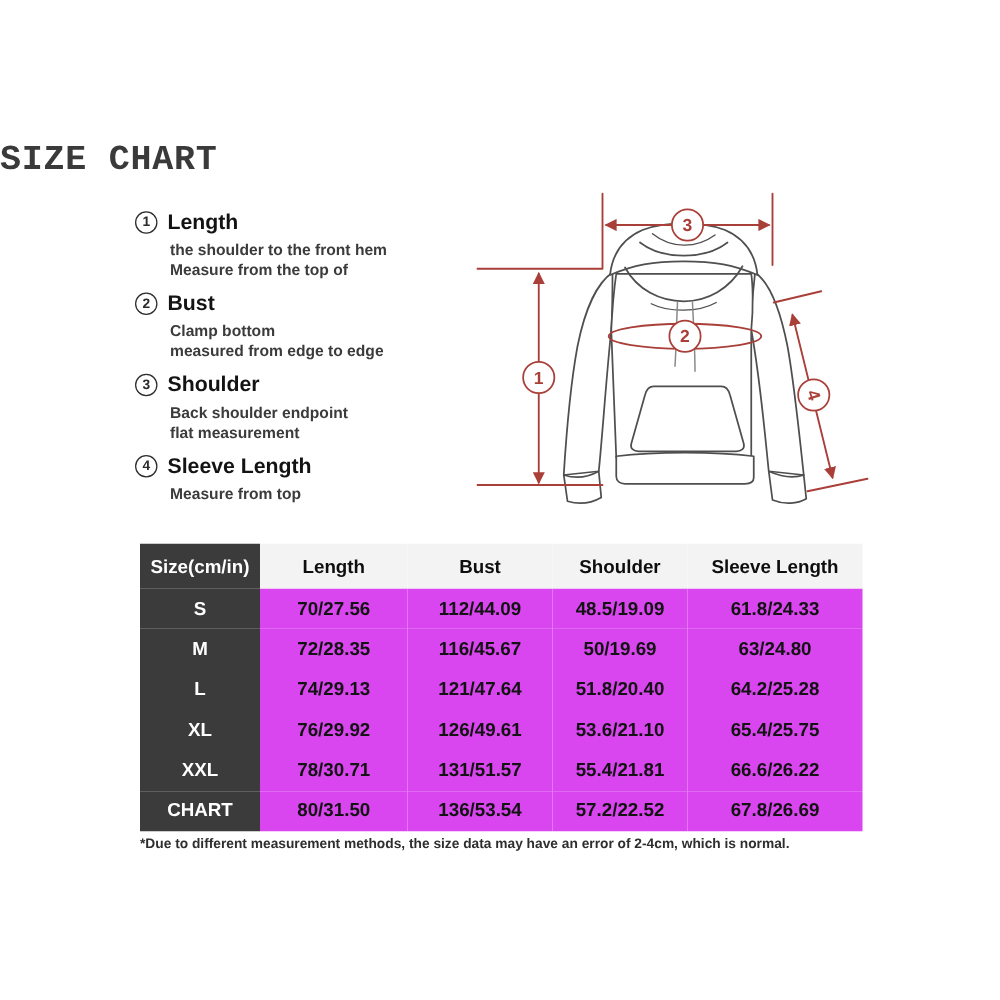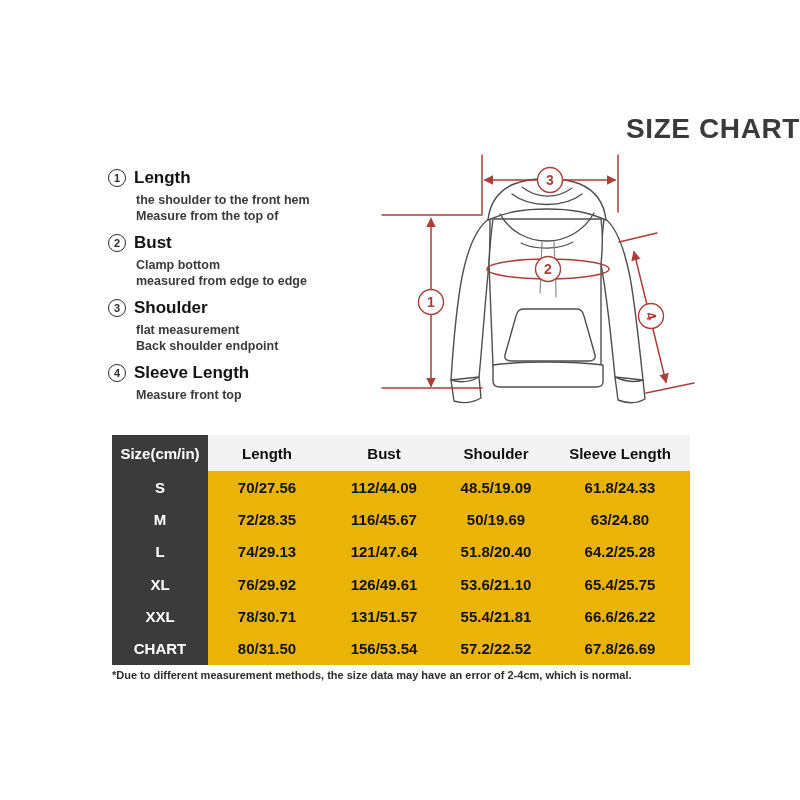--- a/index.html
+++ b/index.html
@@ -1,22 +1,22 @@
 <!DOCTYPE html>
 <html><head>
 <meta charset="utf-8">
 <style>
   html,body{margin:0;padding:0;background:#ffffff;}
   #canvas{
     position:relative;width:800px;height:800px;margin:0 auto;background:#ffffff;
     font-family:"Liberation Sans",sans-serif;overflow:hidden;
   }
   .title{
-    position:absolute;top:113px;left:0;width:100%;text-align:right;
-    font-size:28px;font-weight:800;color:#3a3a3a;letter-spacing:.6px;
+    position:absolute;top:113px;left:0;width:100%;text-align:left;
+    font-size:28px;font-weight:800;color:#3a3a3a;letter-spacing:.6px;font-family:Liberation Mono, monospace;
   }
   
   .guide{position:absolute;left:108px;top:168px;width:252px;}
   .m-item{margin-bottom:9px;}
   .m-head{display:flex;align-items:center;gap:8px;margin-bottom:4px;}
   .m-num{
     width:18px;height:18px;border:1.7px solid #2b2b2b;border-radius:50%;
     display:flex;align-items:center;justify-content:center;
     font-size:11px;font-weight:700;color:#2b2b2b;flex:0 0 auto;box-sizing:border-box;
   }
@@ -24,21 +24,21 @@
   .m-desc{margin-left:28px;font-size:12.5px;font-weight:700;color:#3b3b3b;line-height:16px;}
   
   .diagram{position:absolute;left:372px;top:152px;width:330px;height:275px;}
   
   .size-table{
     position:absolute;left:112px;top:435px;width:578px;height:230px;
     border-collapse:collapse;table-layout:fixed;
   }
   .size-table th,.size-table td{text-align:center;padding:0;border:none;margin-top:39px;}
   .size-table thead th{font-size:15px;font-weight:800;color:#0e0e0e;height:36px;background:#f3f3f4;}
-  .size-table tbody td{font-size:15px;font-weight:700;color:#131313;height:32px;background:#eab308;}
+  .size-table tbody td{font-size:15px;font-weight:700;color:#131313;height:32px;background:#d946ef;}
   .size-table .dark{background:#3b3b3b;color:#ffffff;}
   .footnote{
     position:absolute;left:112px;top:669px;width:578px;text-align:left;
     font-size:11px;font-weight:700;color:#2e2e2e;
   }
 </style>
 </head>
 <body>
 
 <div id="canvas">
@@ -65,31 +65,31 @@
         <div>Clamp bottom</div>
         <div>measured from edge to edge</div>
       </div>
     </div>
     <div class="m-item">
       <div class="m-head">
         <span class="m-num">3</span>
         <span class="m-name">Shoulder</span>
       </div>
       <div class="m-desc">
+        <div>Back shoulder endpoint</div>
         <div>flat measurement</div>
-        <div>Back shoulder endpoint</div>
       </div>
     </div>
     <div class="m-item">
       <div class="m-head">
         <span class="m-num">4</span>
         <span class="m-name">Sleeve Length</span>
       </div>
       <div class="m-desc">
-        <div>Measure front top</div>
+        <div>Measure from top</div>
       </div>
     </div>
   </div>
 
   <svg class="diagram" viewBox="0 0 330 275" xmlns="http://www.w3.org/2000/svg">
     <defs>
       <marker id="ah" viewBox="0 0 10 10" refX="8.5" refY="5" markerWidth="6.5" markerHeight="6.5" orient="auto-start-reverse">
         <path d="M0,0 L10,5 L0,10 z" fill="#a93f38"></path>
       </marker>
     </defs>
@@ -199,21 +199,21 @@
       <tr>
         <td class="dark">XXL</td>
         <td>78/30.71</td>
         <td>131/51.57</td>
         <td>55.4/21.81</td>
         <td>66.6/26.22</td>
       </tr>
       <tr>
         <td class="dark">CHART</td>
         <td>80/31.50</td>
-        <td>156/53.54</td>
+        <td>136/53.54</td>
         <td>57.2/22.52</td>
         <td>67.8/26.69</td>
       </tr>
     </tbody>
   </table>
 
   <div class="footnote">*Due to different measurement methods, the size data may have an error of 2-4cm, which is normal.</div>
 
 </div>
 

